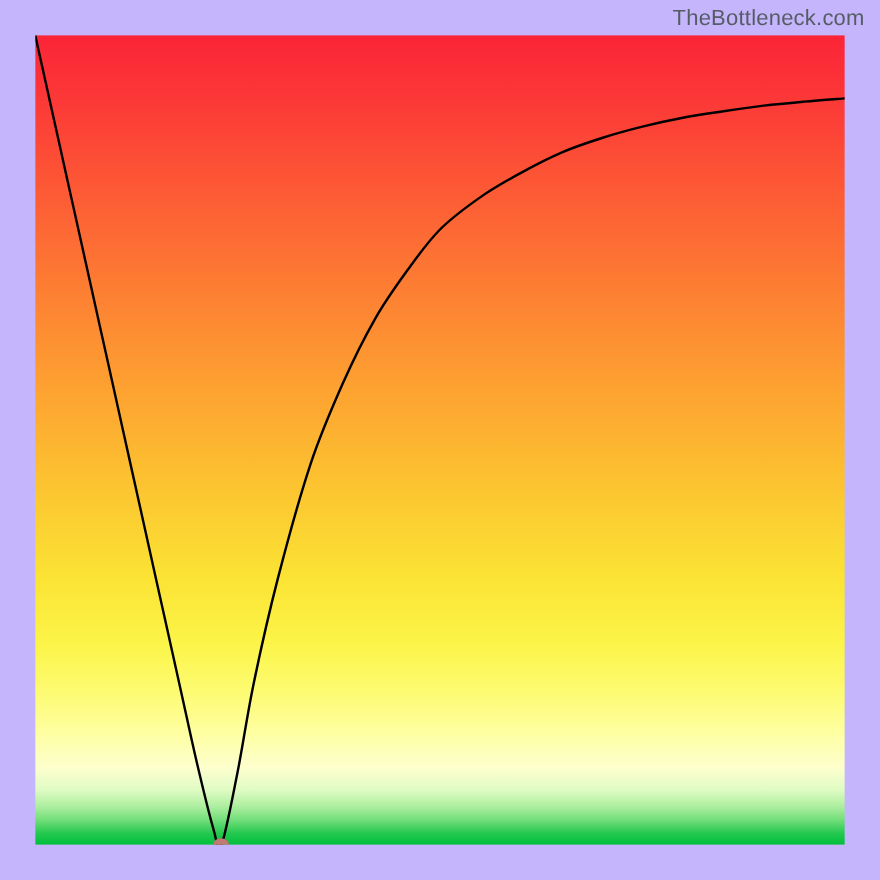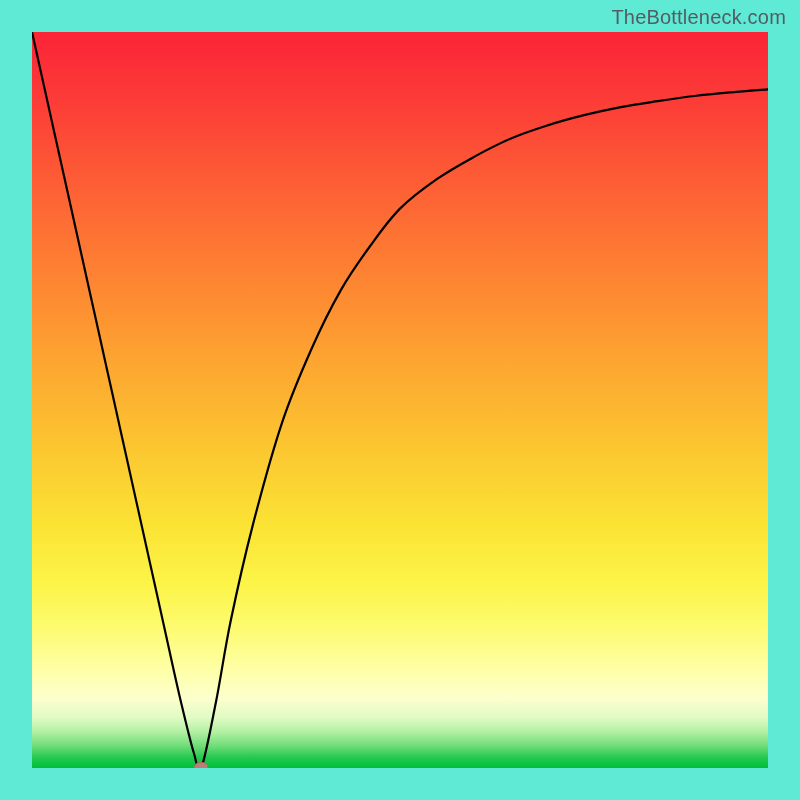--- a/index.html
+++ b/index.html
@@ -8,21 +8,21 @@
     width: 800px;
     height: 800px;
     overflow: hidden;
     background: #000;
     font-family: Arial, Helvetica, sans-serif;
   }
   .frame {
     position: relative;
     width: 800px;
     height: 800px;
-    background: #5eead4;
+    background: #c4b5fd;
   }
   .plot-area {
     position: absolute;
     left: 32px;
     top: 32px;
     width: 736px;
     height: 736px;
     overflow: hidden;
   }
   .gradient {

